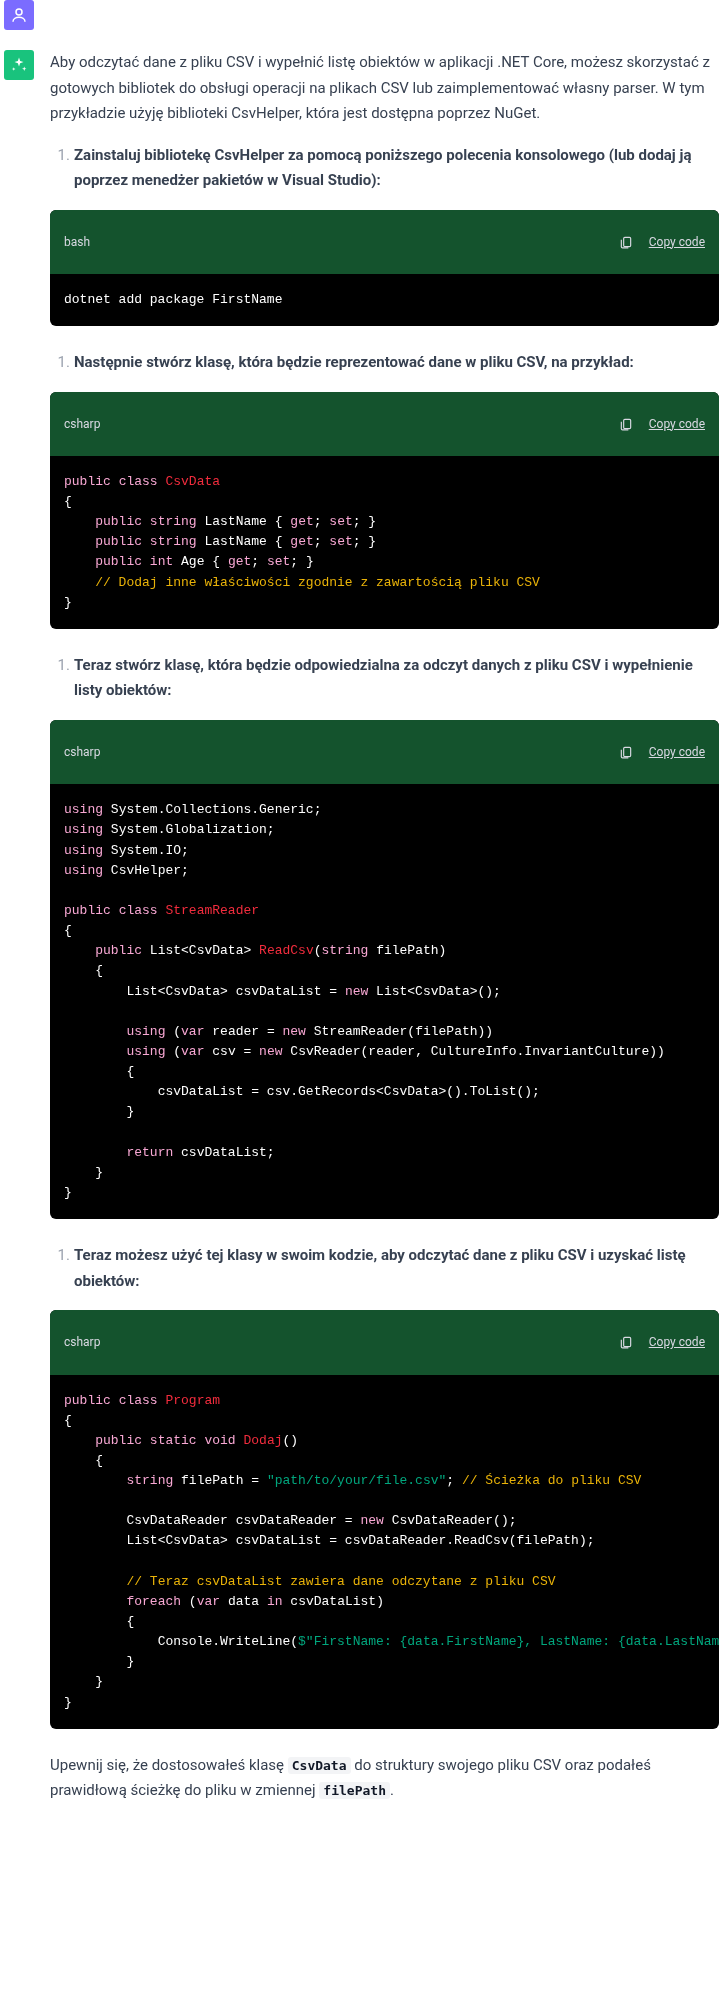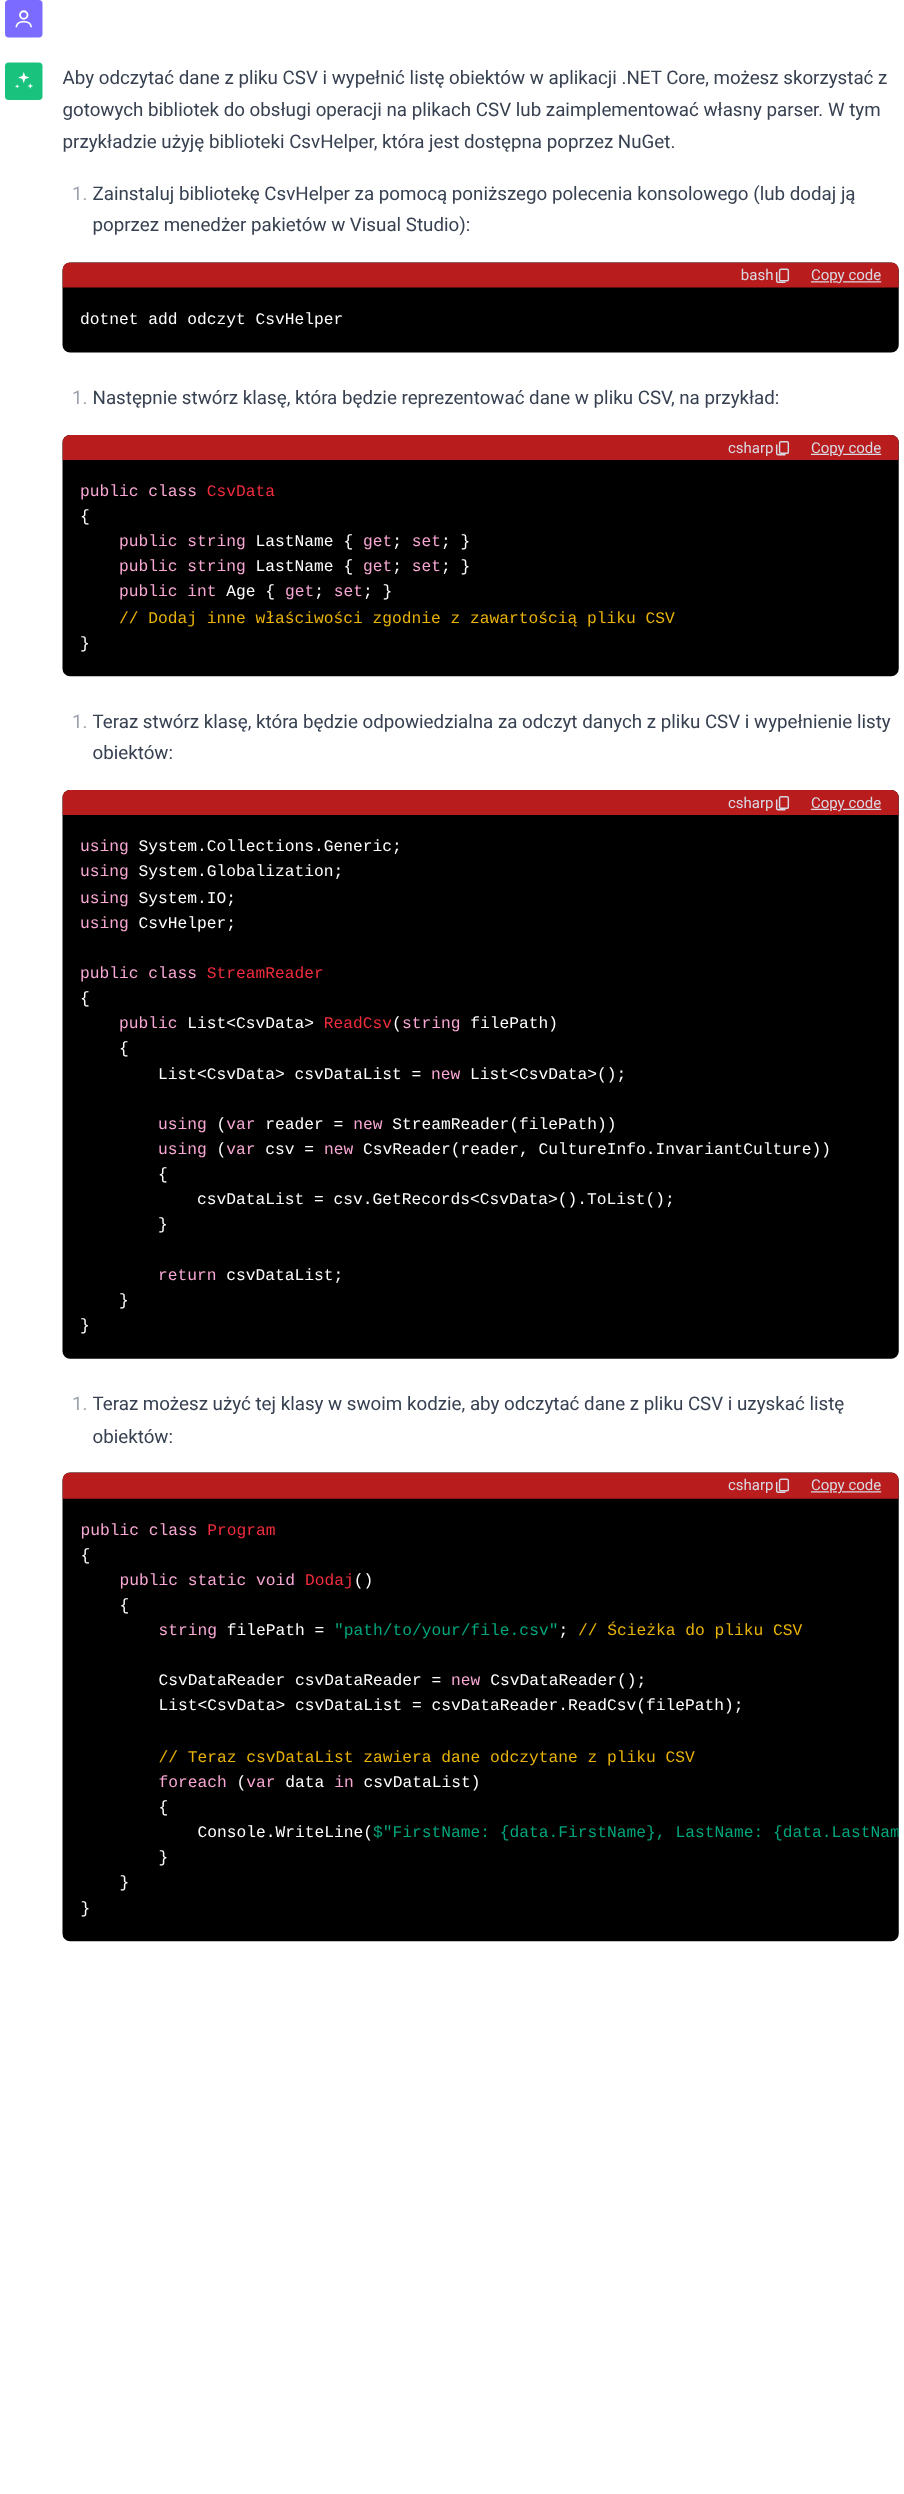--- a/index.html
+++ b/index.html
@@ -28,34 +28,34 @@
   }
   .avatar.user { background: #7b6cff; }
   .avatar.assistant { background: #19c37d; }
   .avatar svg { width: 18px; height: 18px; }
   .content { flex: 1; min-width: 0; }
   .content p { margin-bottom: 16px; }
   ol.steps { list-style: none; }
   ol.steps > li { margin-bottom: 10px; }
   .step-line { display: flex; gap: 4px; margin-bottom: 16px; }
   .step-num { color: #9ca3af; min-width: 20px; text-align: right; }
-  .step-text { flex: 1; }
+  .step-text { flex: 1; font-weight: bold; }
   .codeblock {
     background: #000000;
     border-radius: 6px;
     margin: 8px 0 24px 0;
     overflow: hidden;
   }
   .codeblock .bar {
-    background: #b91c1c;
+    background: #14532d;
     color: #d9d9e3;
     display: flex;
-    justify-content: flex-end;
+    justify-content: space-between;
     align-items: center;
-    padding: 0 14px;
+    padding: 22px 14px;
     font-size: 12px;
   }
   .copy {
     display: flex; align-items: center; gap: 16px;
     cursor: pointer;
     text-decoration: underline;
   }
   .copy svg { width: 14px; height: 14px; }
   pre {
     padding: 16px 14px;
@@ -119,21 +119,21 @@
           <div class="bar">
             <span>bash</span>
             <span class="copy">
               <svg viewBox="0 0 24 24" fill="none" stroke="currentColor" stroke-width="2">
                   <rect x="8" y="4" width="12" height="16" rx="2"></rect>
                   <path d="M4 8v12a2 2 0 0 0 2 2h10"></path>
                 </svg>
               <span>Copy code</span>
             </span>
           </div>
-          <pre><span class="id">dotnet add odczyt CsvHelper</span></pre>
+          <pre><span class="id">dotnet add package FirstName</span></pre>
         </div>
       </li>
 
       <li>
         <div class="step-line">
           <span class="step-num">1.</span>
           <span class="step-text">Następnie stwórz klasę, która będzie reprezentować dane w pliku CSV, na przykład:</span>
         </div>
         <div class="codeblock">
           <div class="bar">
@@ -225,15 +225,18 @@
         <span class="punct">{</span>
             <span class="id">Console.WriteLine(</span><span class="str">$"FirstName: {data.FirstName}, LastName: {data.LastName}, Age: {data.Age}"</span>
         <span class="punct">}</span>
     <span class="punct">}</span>
 <span class="punct">}</span></pre>
         </div>
       </li>
 
     </ol>
 
+    <p>
+      <span>Upewnij się, że dostosowałeś klasę </span><code class="inline-code">CsvData</code><span> do struktury swojego pliku CSV oraz podałeś prawidłową ścieżkę do pliku w zmiennej </span><code class="inline-code">filePath</code><span>.</span>
+    </p>
 
   </div>
 </div>
 
 </body></html>

